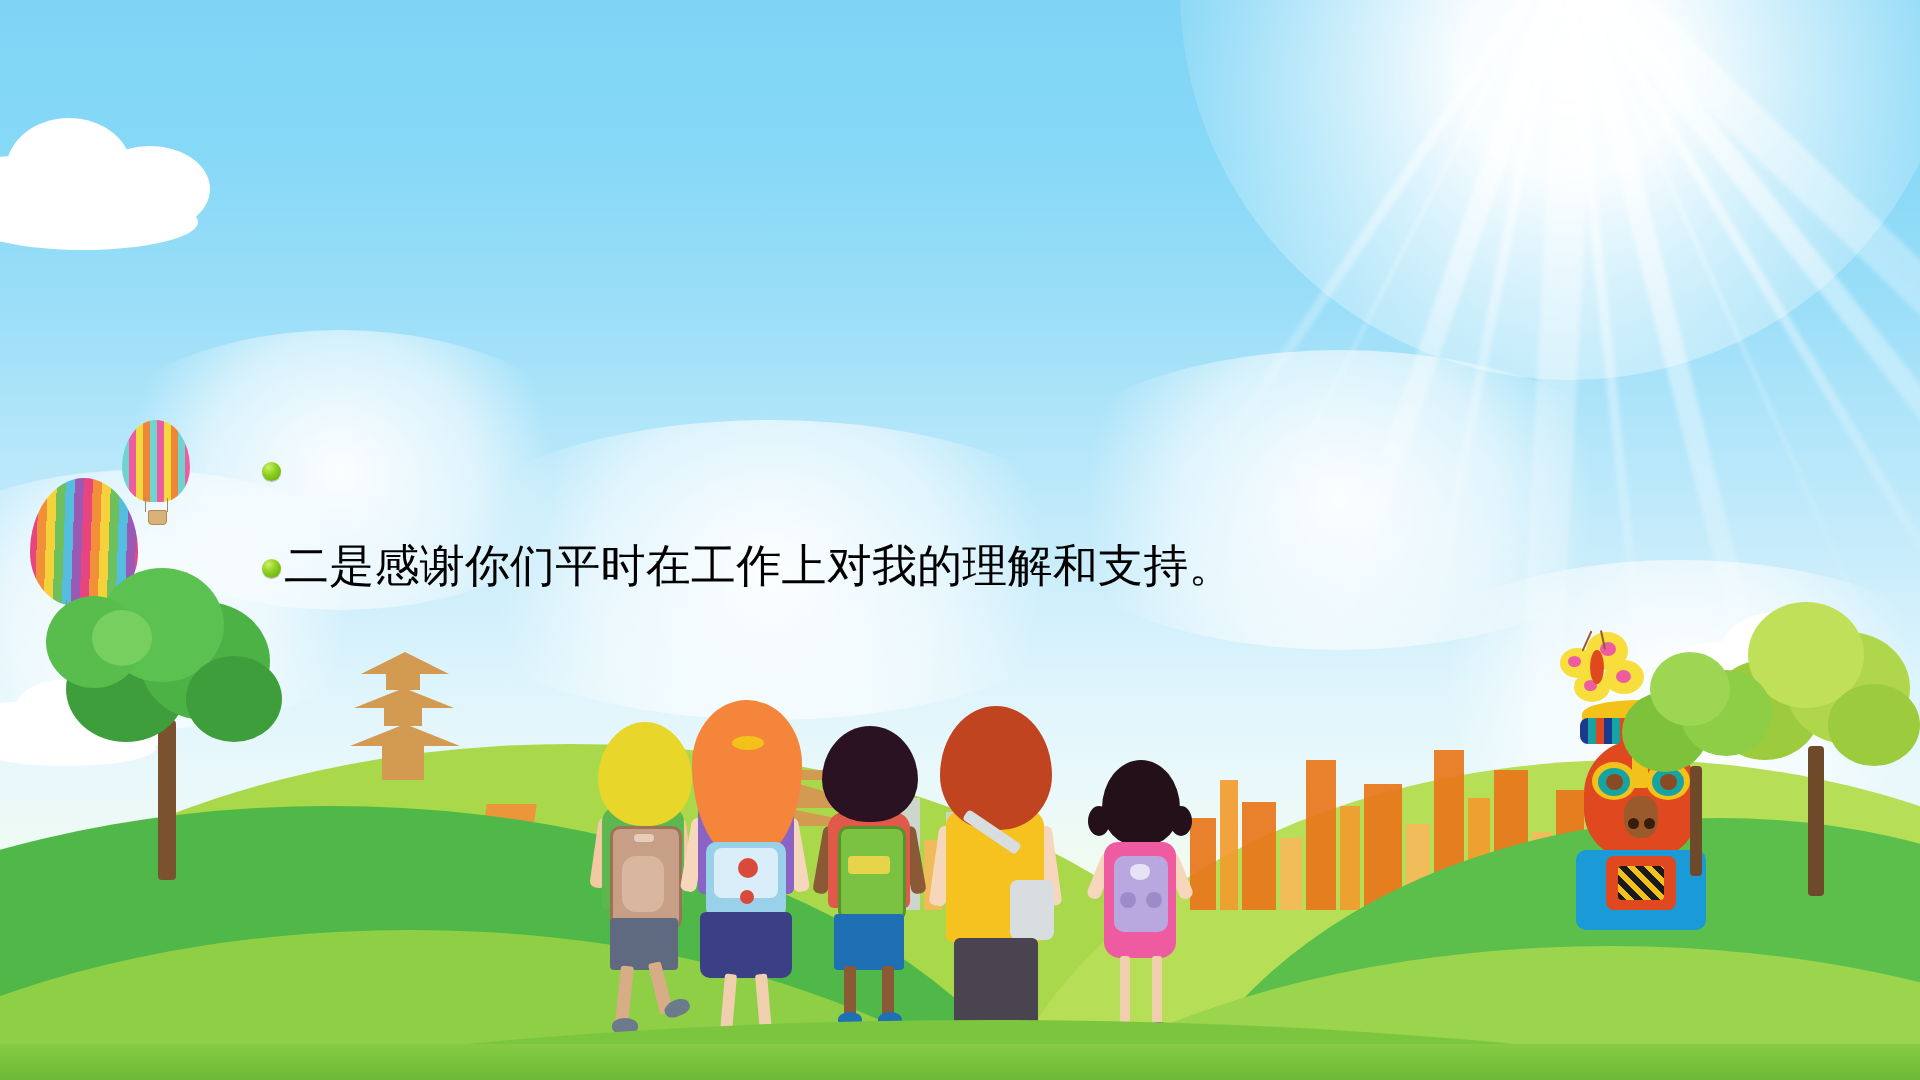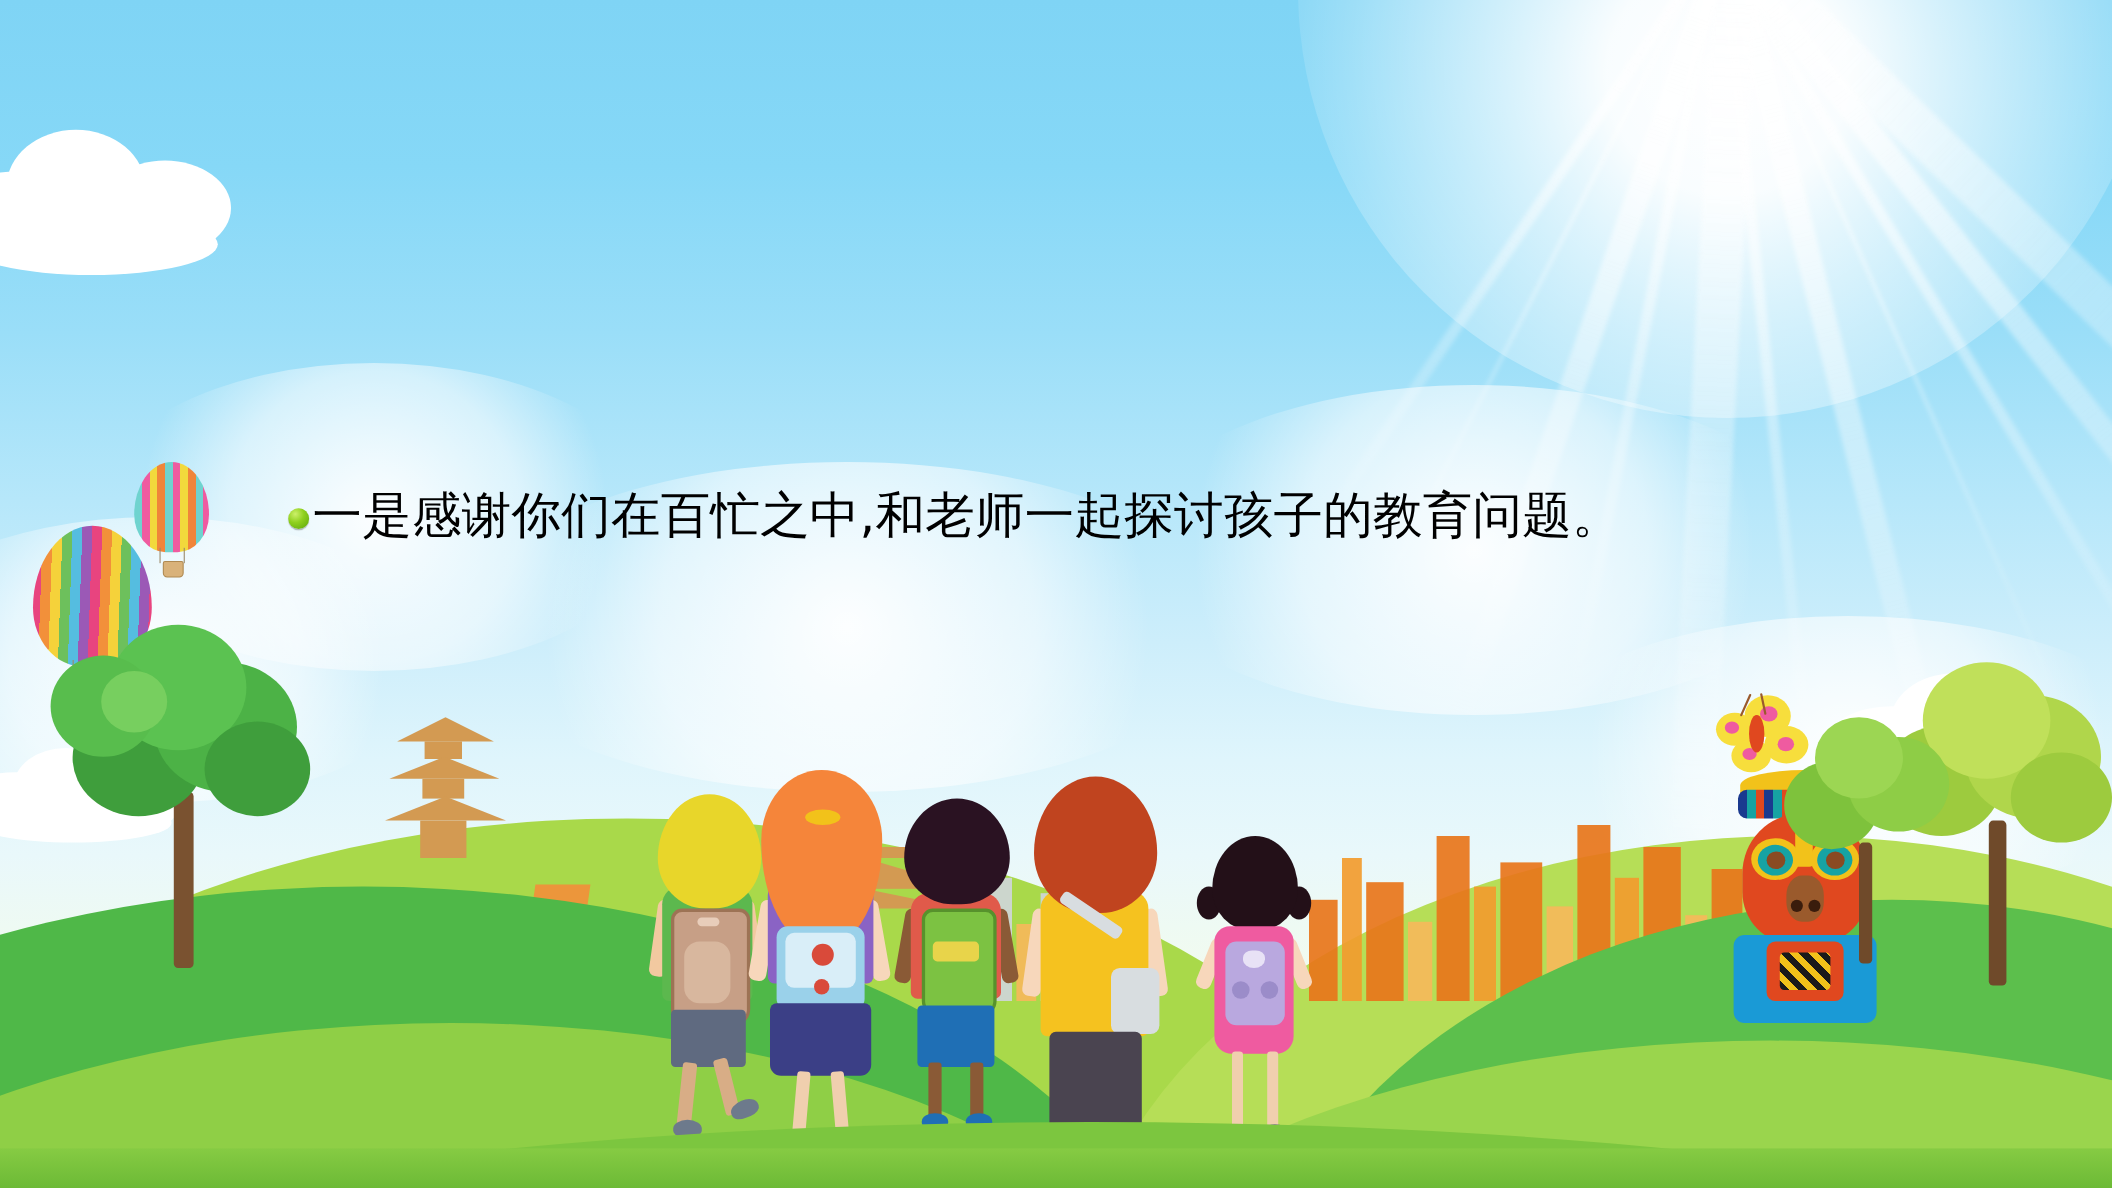--- a/index.html
+++ b/index.html
@@ -468,17 +468,20 @@
     <div class="shoe" style="left:60px;top:262px; width:22px; height:14px; background:#7a5ba8;"></div>
   </div>
 
   <div class="hill hill-front"></div>
   <div class="grass-strip"></div>
 
 
   <div id="bullets">
     <div class="bullet-row">
       <span class="bullet-dot"></span>
-      <span class="bullet-text">一是感谢你们在百忙之中,和老师一起探讨孩子的教育问题。</span>
     </div>
+    <div class="bullet-row">
+      <span class="bullet-dot"></span>
+      <span class="bullet-text">二是感谢你们平时在工作上对我的理解和支持。</span>
+    </div>
   </div>
 
 </div>
 
 </body></html>

